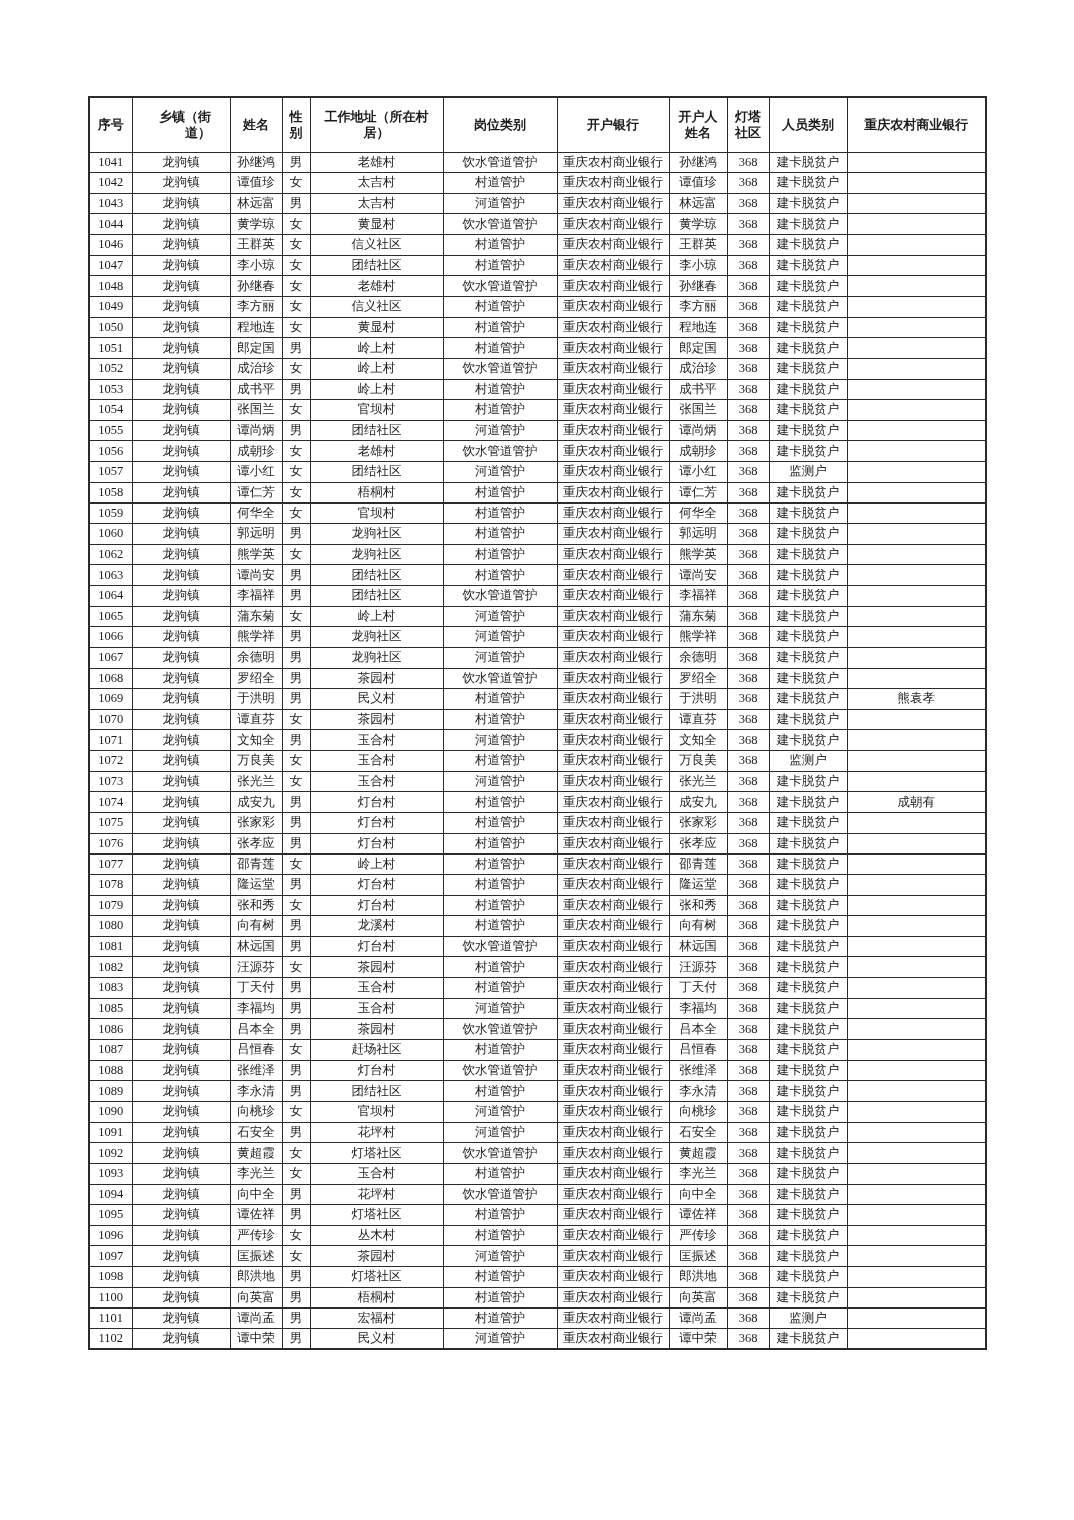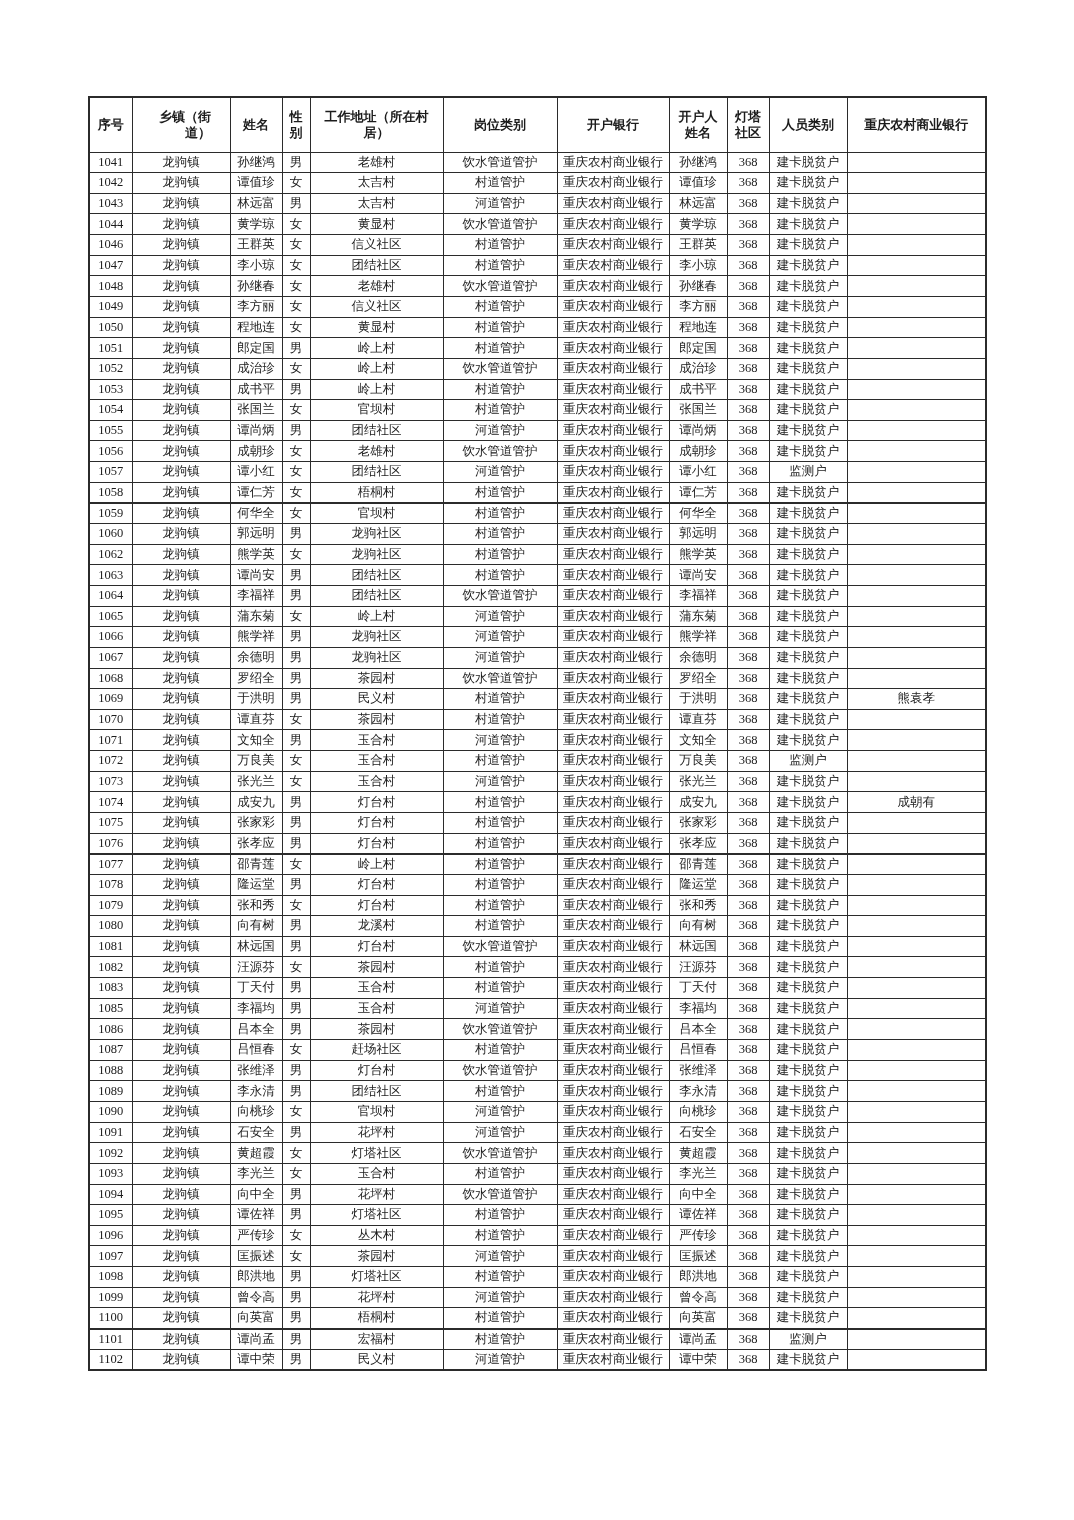--- a/index.html
+++ b/index.html
@@ -799,33 +799,20 @@
         <td>郎洪地</td>
         <td>男</td>
         <td>灯塔社区</td>
         <td>村道管护</td>
         <td>重庆农村商业银行</td>
         <td>郎洪地</td>
         <td>368</td>
         <td>建卡脱贫户</td>
         <td></td>
       </tr>
-      <tr>
-        <td>1099</td>
-        <td>龙驹镇</td>
-        <td>曾令高</td>
-        <td>男</td>
-        <td>花坪村</td>
-        <td>河道管护</td>
-        <td>重庆农村商业银行</td>
-        <td>曾令高</td>
-        <td>368</td>
-        <td>建卡脱贫户</td>
-        <td></td>
-      </tr>
       <tr class="section-break">
         <td>1100</td>
         <td>龙驹镇</td>
         <td>向英富</td>
         <td>男</td>
         <td>梧桐村</td>
         <td>村道管护</td>
         <td>重庆农村商业银行</td>
         <td>向英富</td>
         <td>368</td>

